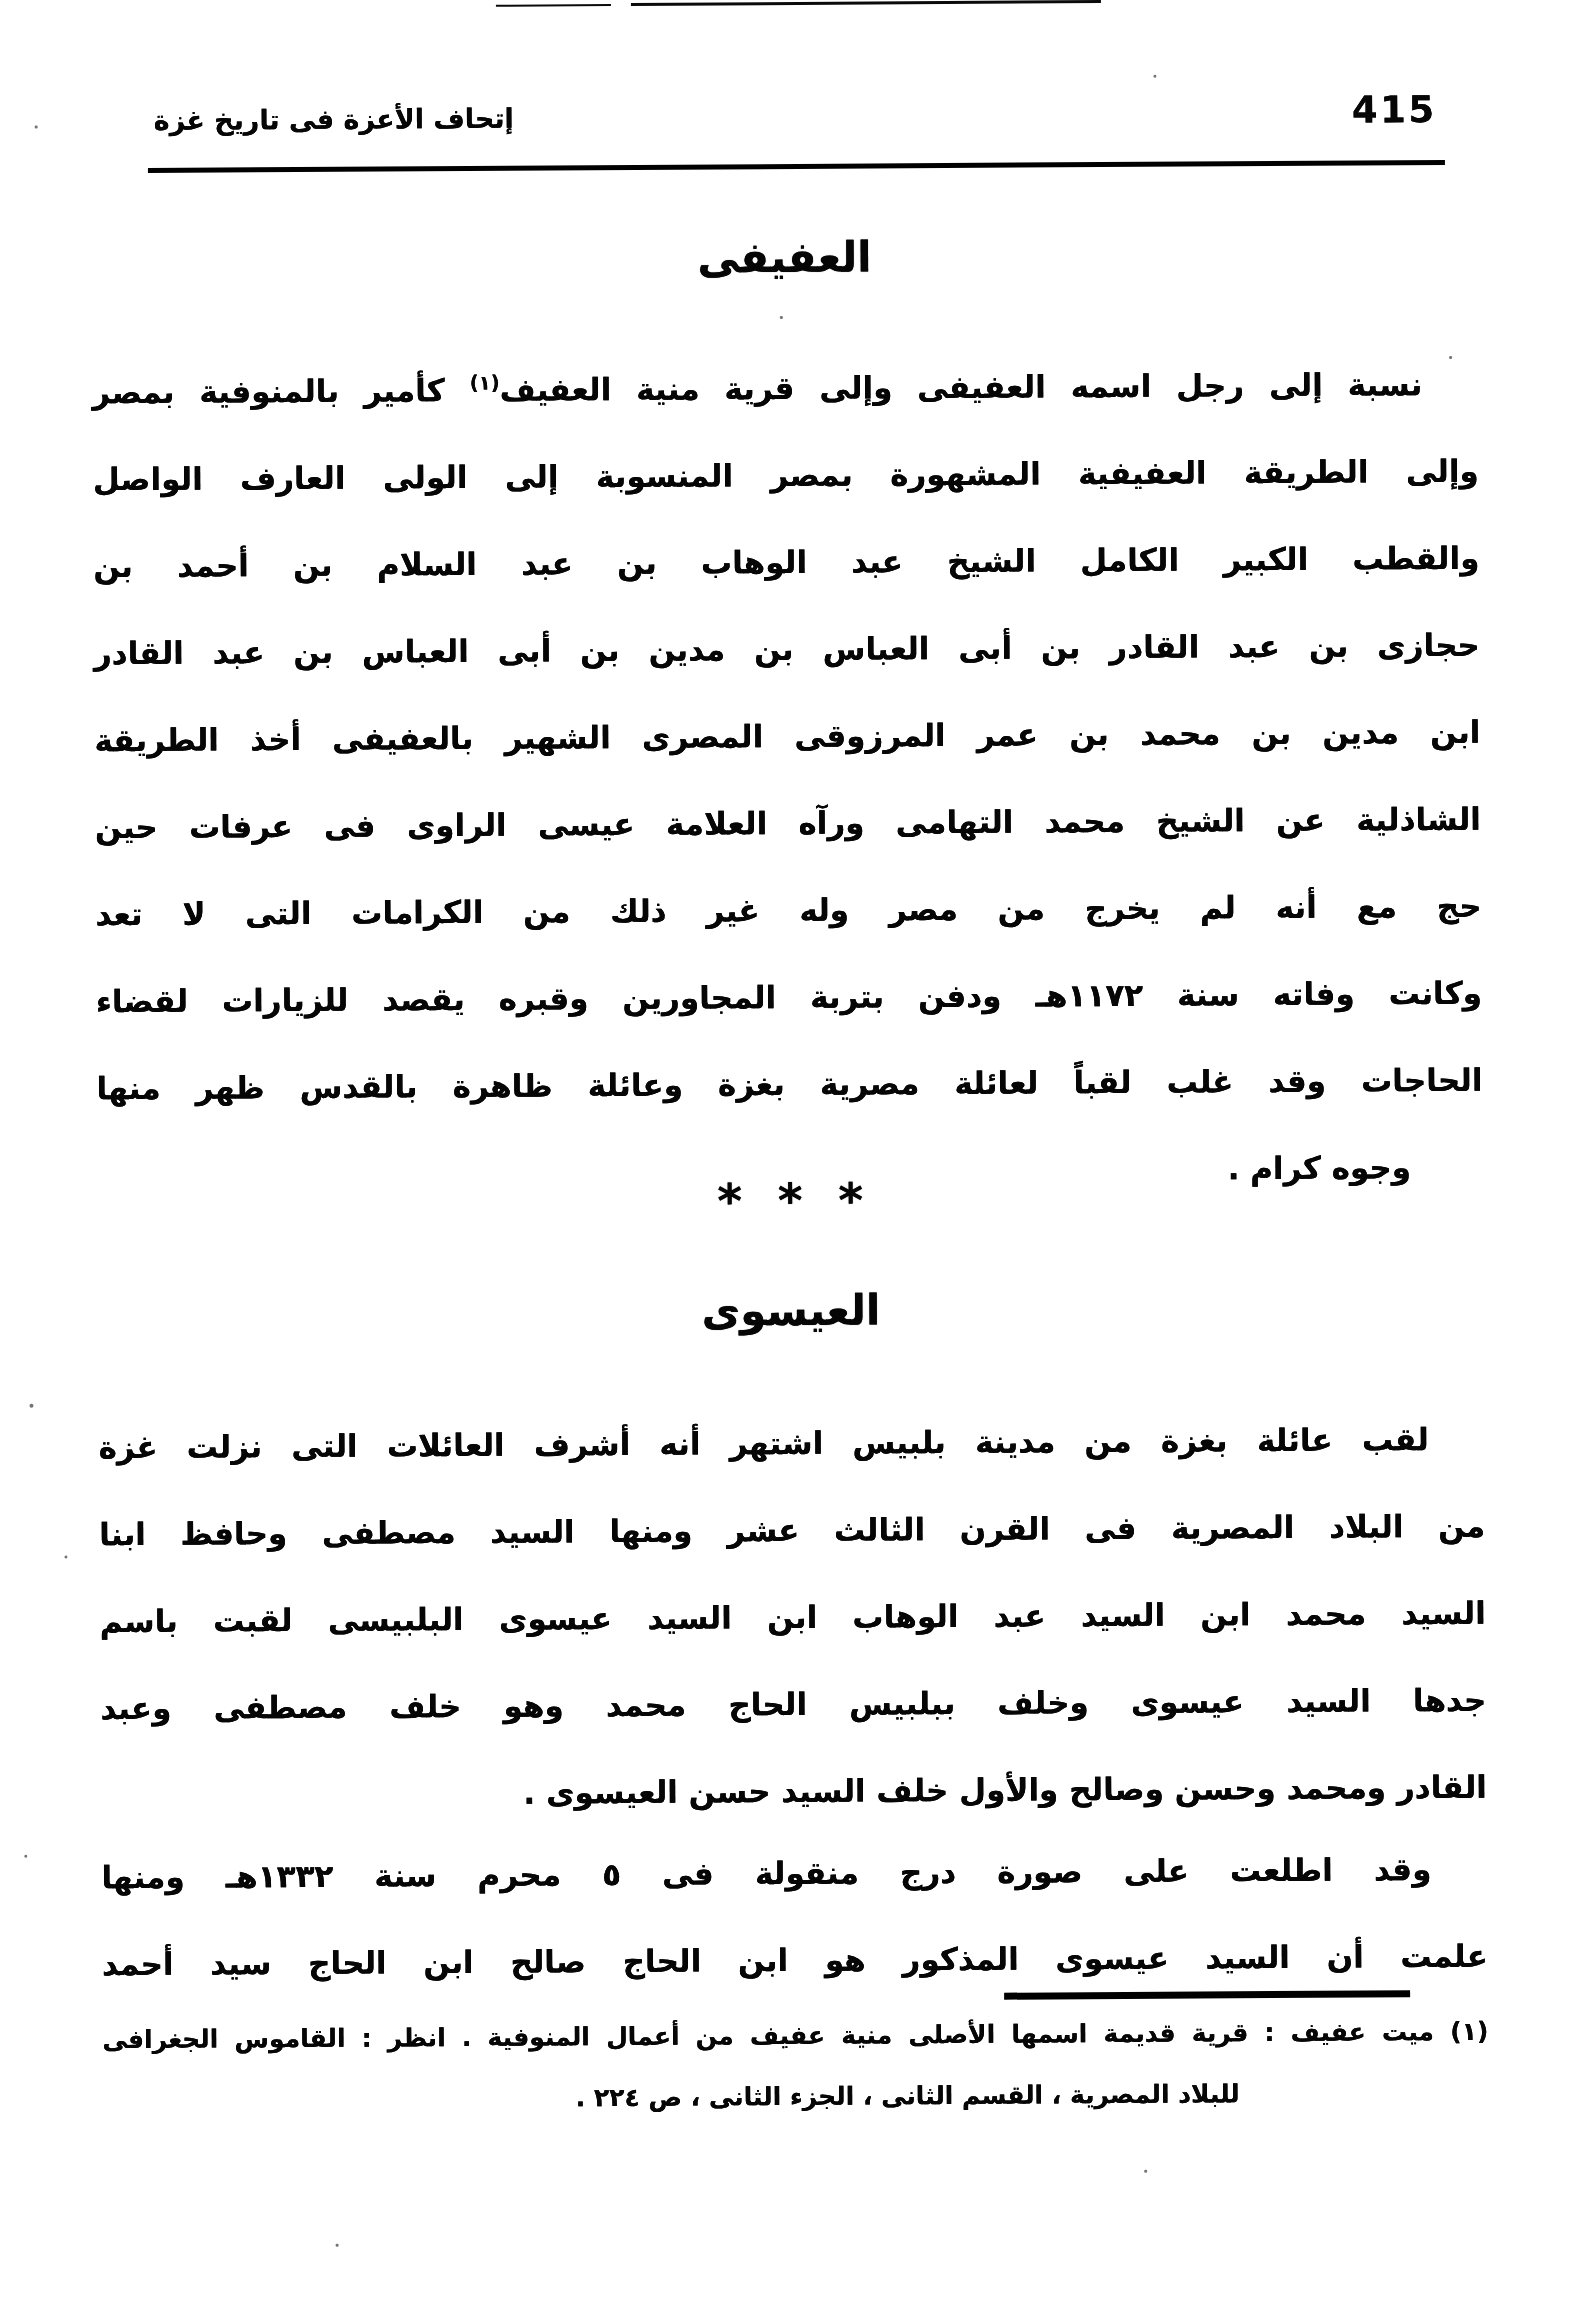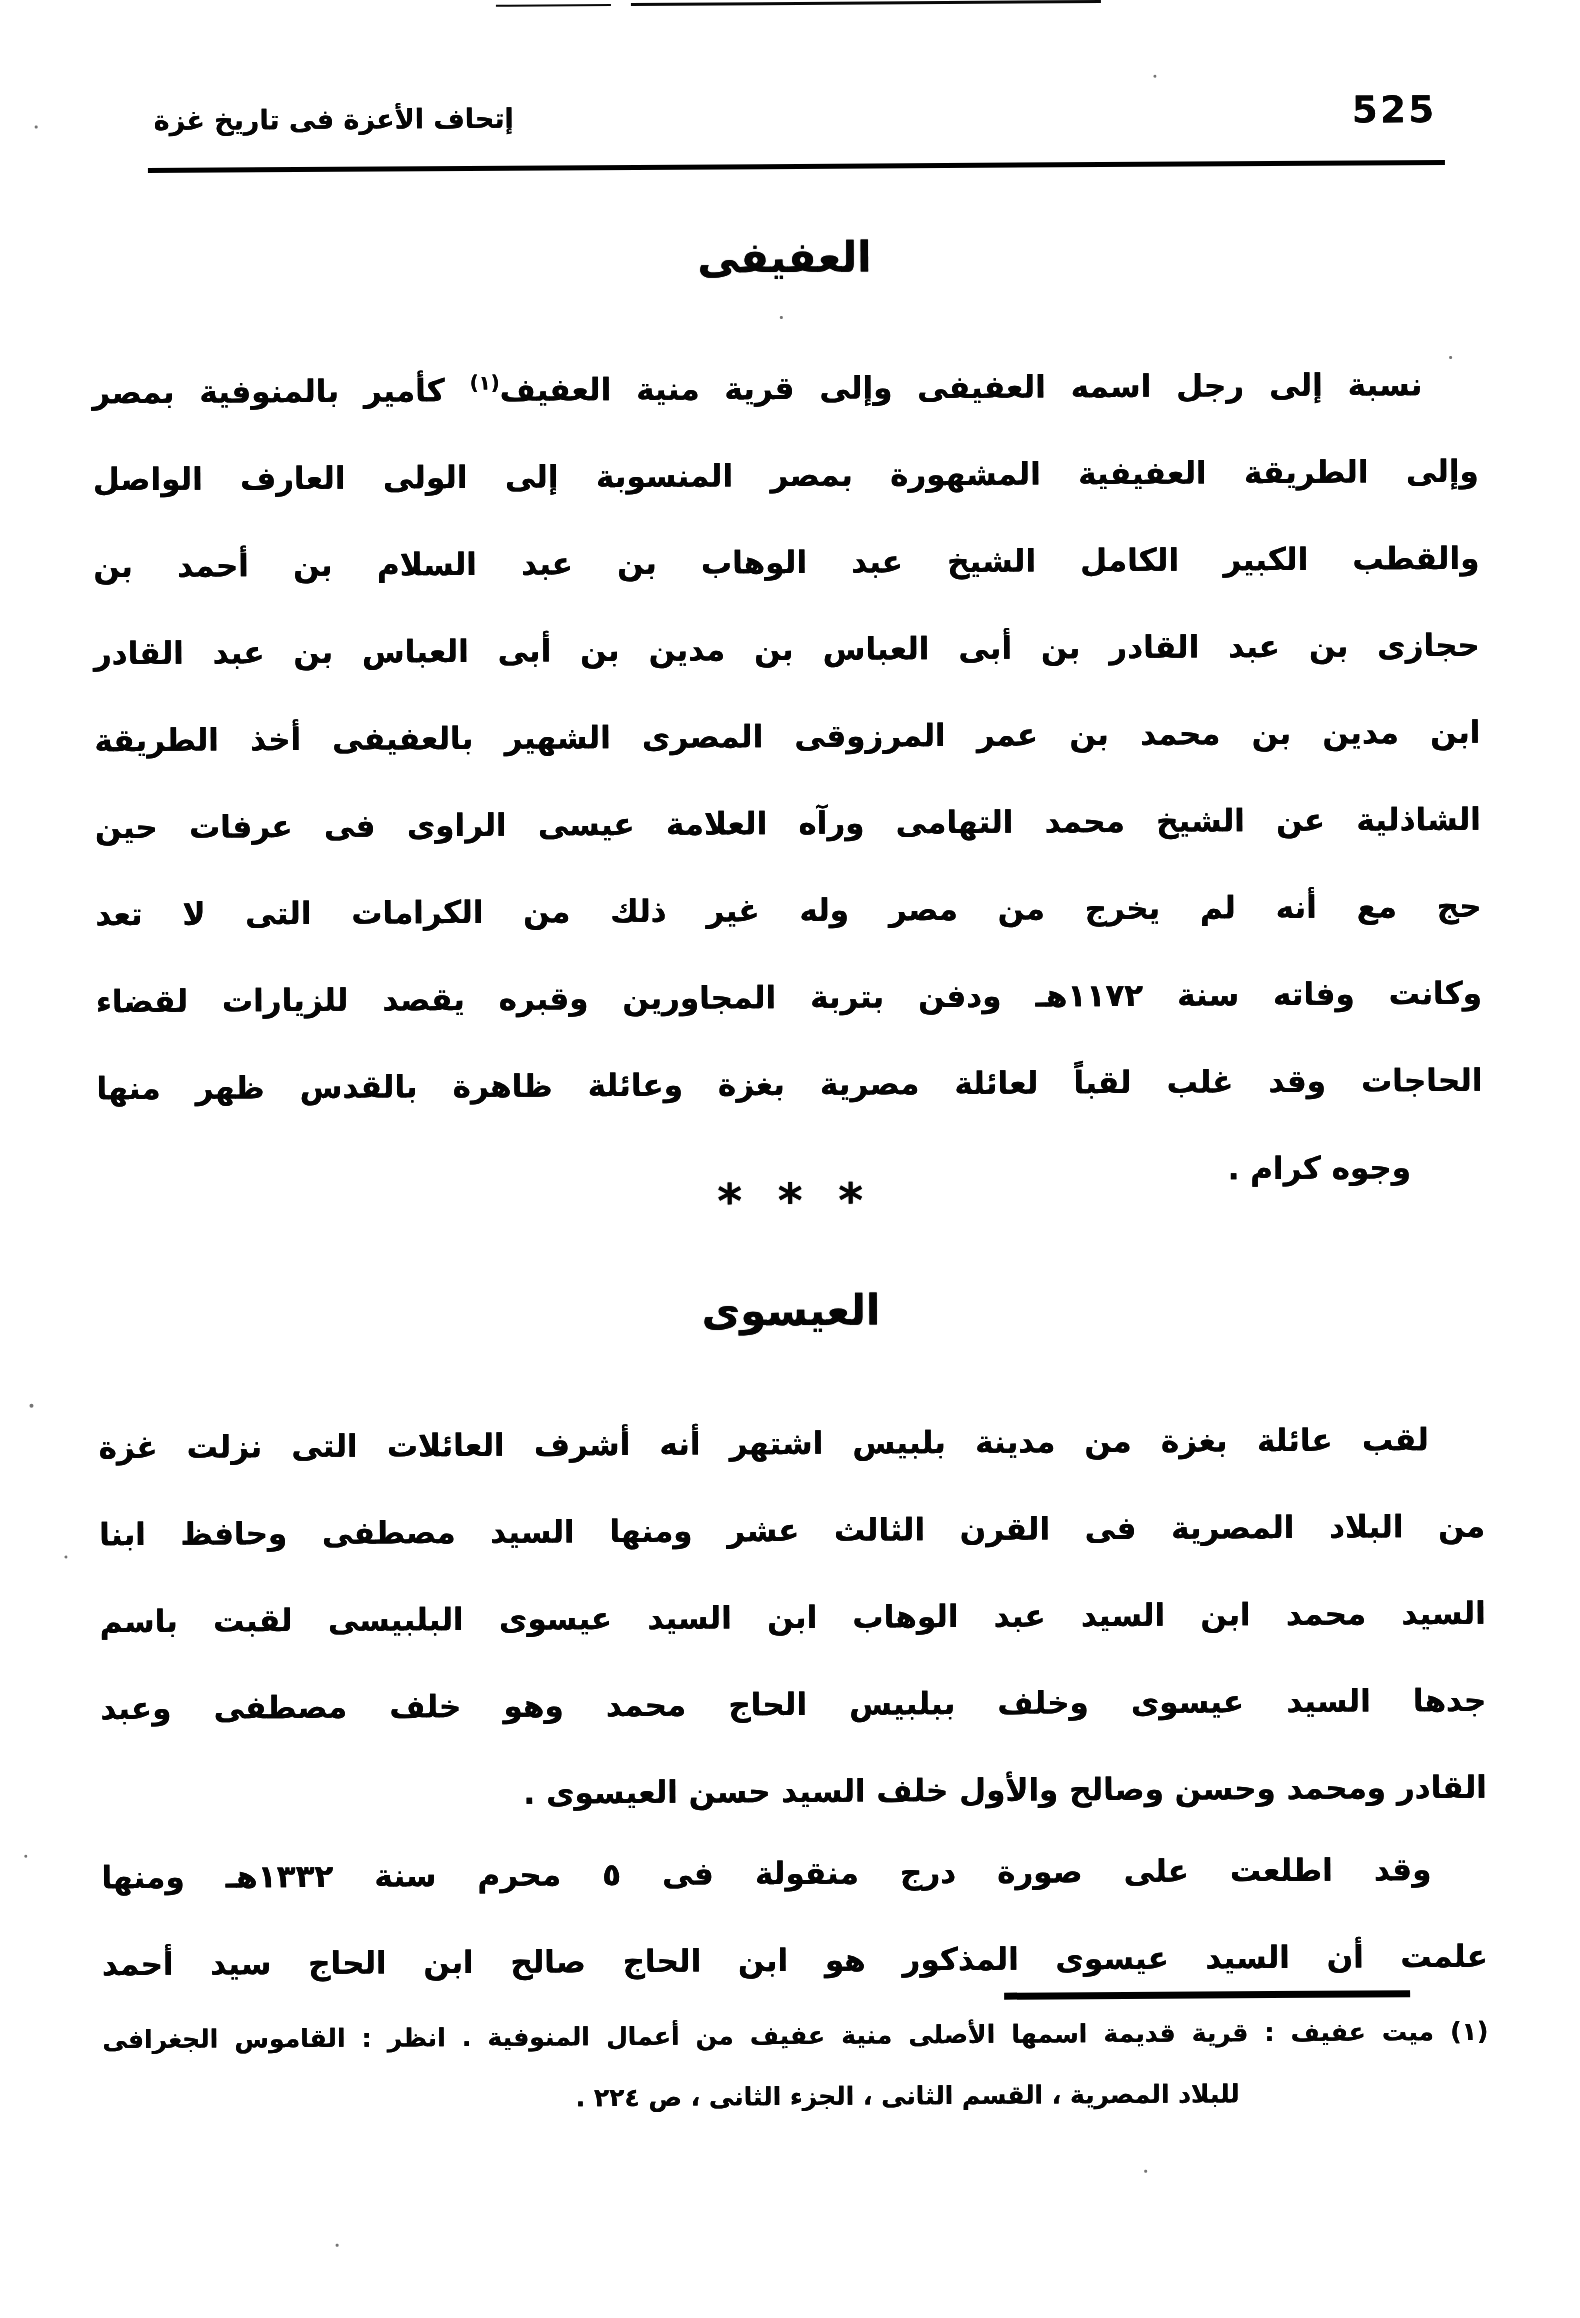--- a/index.html
+++ b/index.html
@@ -52,21 +52,21 @@
 <body>
 
 <div class="page">
   <div class="scan">
 
     <div class="edge-line edge-a"></div>
     <div class="edge-line edge-b"></div>
 
     <header class="header">
       <span class="book-title" dir="rtl">إتحاف الأعزة فى تاريخ غزة</span>
-      <span class="page-number">525</span>
+      <span class="page-number">415</span>
     </header>
     <div class="header-rule"></div>
 
     <h1 class="section-heading h-afifi">العفيفى</h1>
 
     <div class="para p-afifi" dir="rtl">
       <div class="line indent"><span>نسبة إلى رجل اسمه العفيفى وإلى قرية منية العفيف</span><sup class="fn-ref">(١)</sup> <span>كأمير بالمنوفية بمصر</span></div>
       <div class="line">وإلى الطريقة العفيفية المشهورة بمصر المنسوبة إلى الولى العارف الواصل</div>
       <div class="line">والقطب الكبير الكامل الشيخ عبد الوهاب بن عبد السلام بن أحمد بن</div>
       <div class="line">حجازى بن عبد القادر بن أبى العباس بن مدين بن أبى العباس بن عبد القادر</div>

